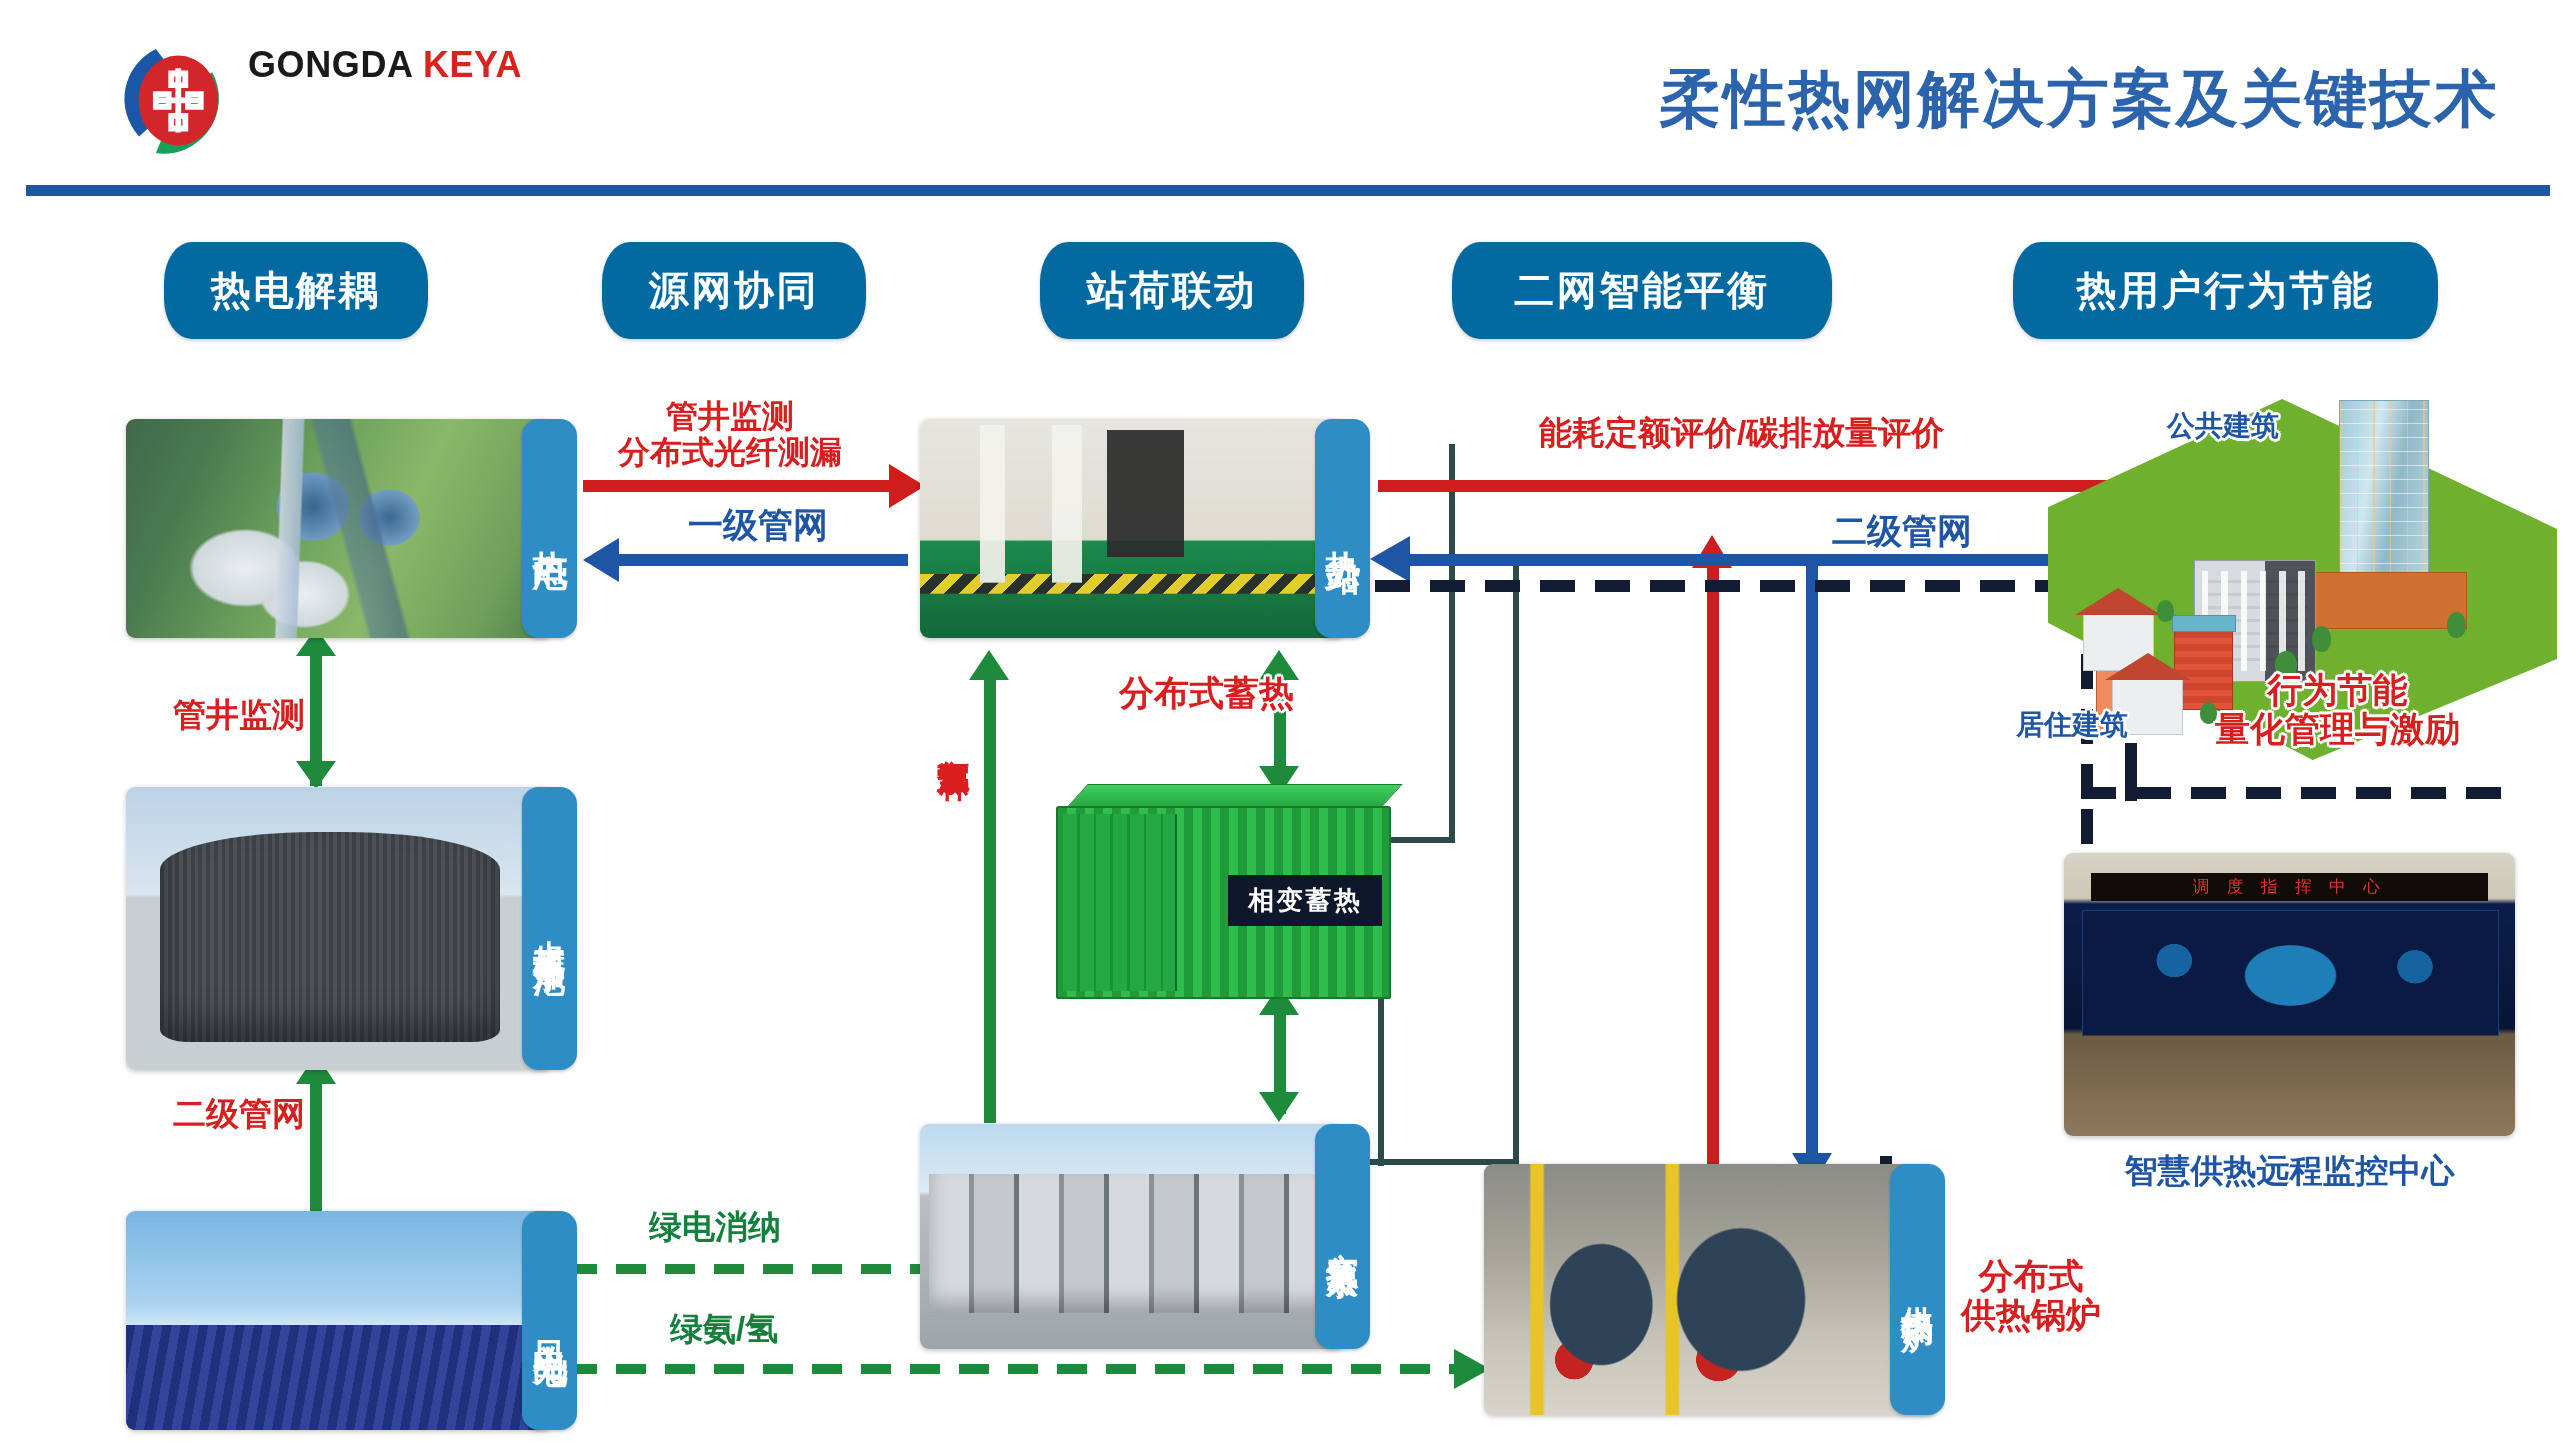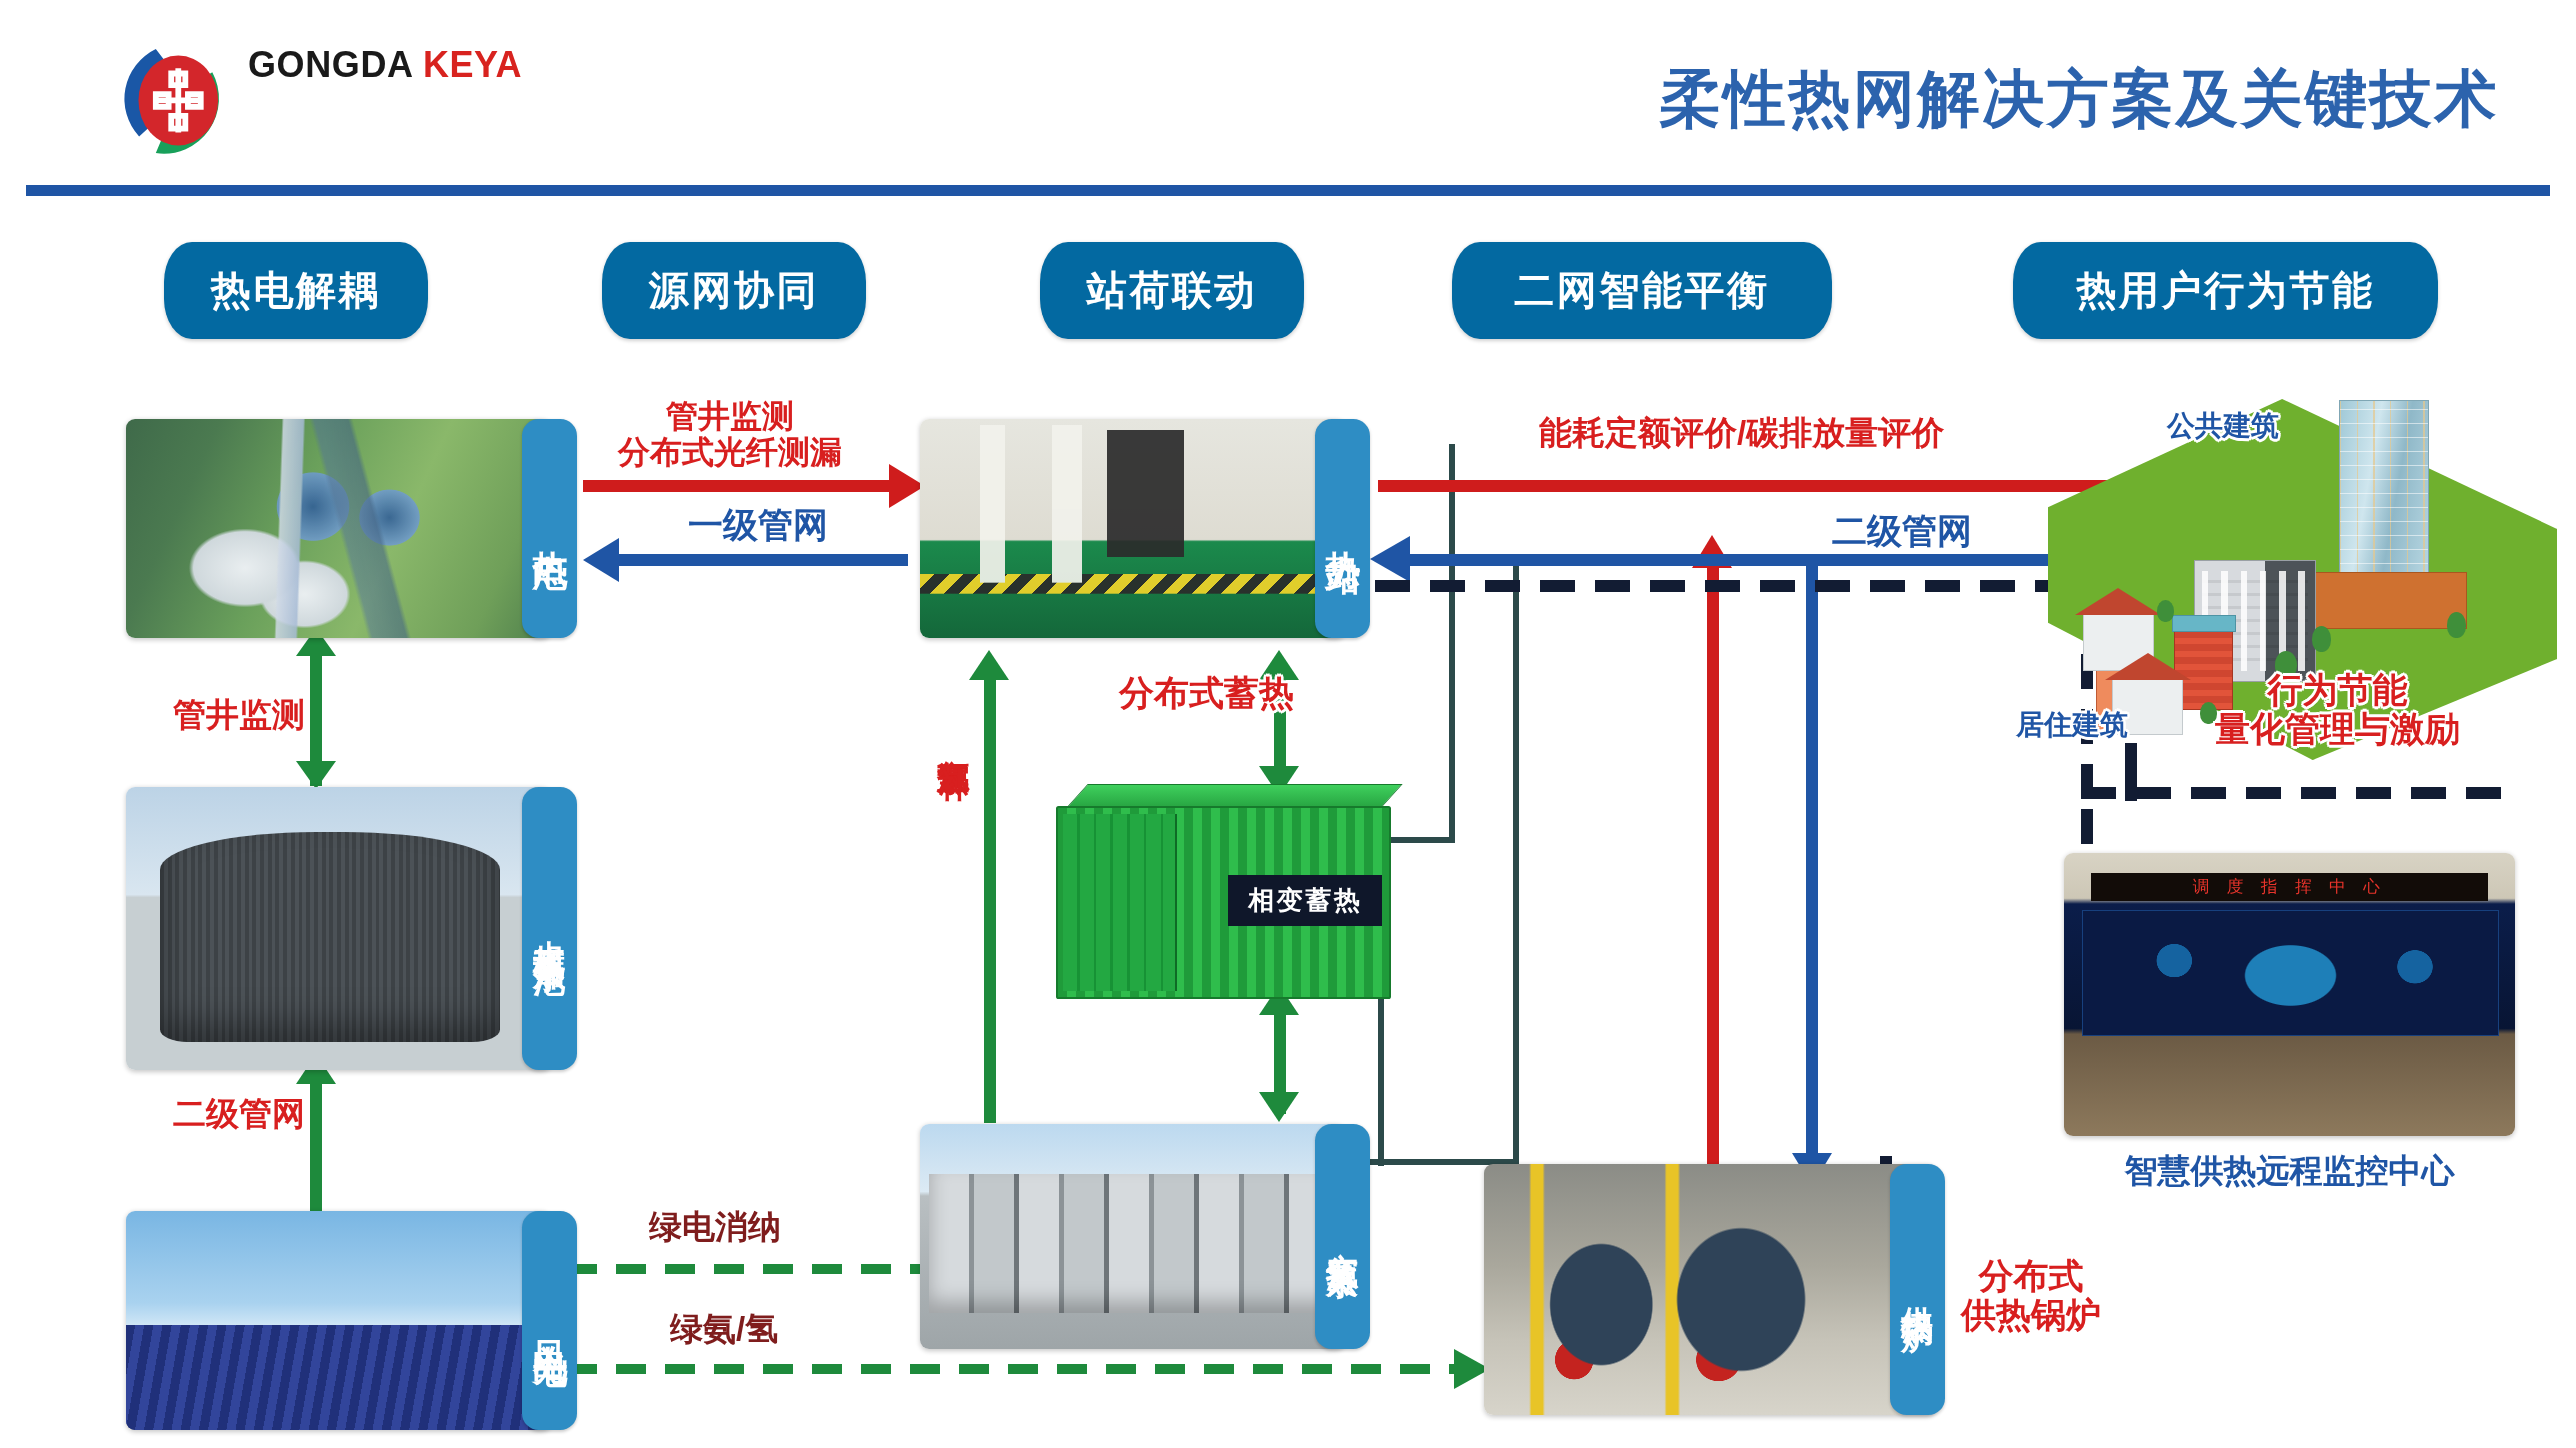--- a/index.html
+++ b/index.html
@@ -64,21 +64,21 @@
     display:flex; align-items:center; justify-content:center;
     writing-mode:vertical-rl; text-orientation:upright;
     letter-spacing:3.9px;
     box-shadow:0 1.3px 3.2px rgba(0,0,0,.2);
   }
 
   
   .lbl { position:absolute; font-weight:bold; white-space:pre; line-height:1.12; }
   .red   { color:#d81f1f; }
   .blue  { color:#1f55a5;font-family:Liberation Mono, monospace; }
-  .green { color:#7f1d1d; }
+  .green { color:#15803d; }
   .outline-w {
     text-shadow:
       -1.9px -1.9px 0 #fff, 1.9px -1.9px 0 #fff, -1.9px 1.9px 0 #fff, 1.9px 1.9px 0 #fff,
       -2.6px 0 0 #fff, 2.6px 0 0 #fff, 0 -2.6px 0 #fff, 0 2.6px 0 #fff;
   }
 
   
   .bar { position:absolute; }
   .arrowhead { position:absolute; width:0; height:0; }
 

